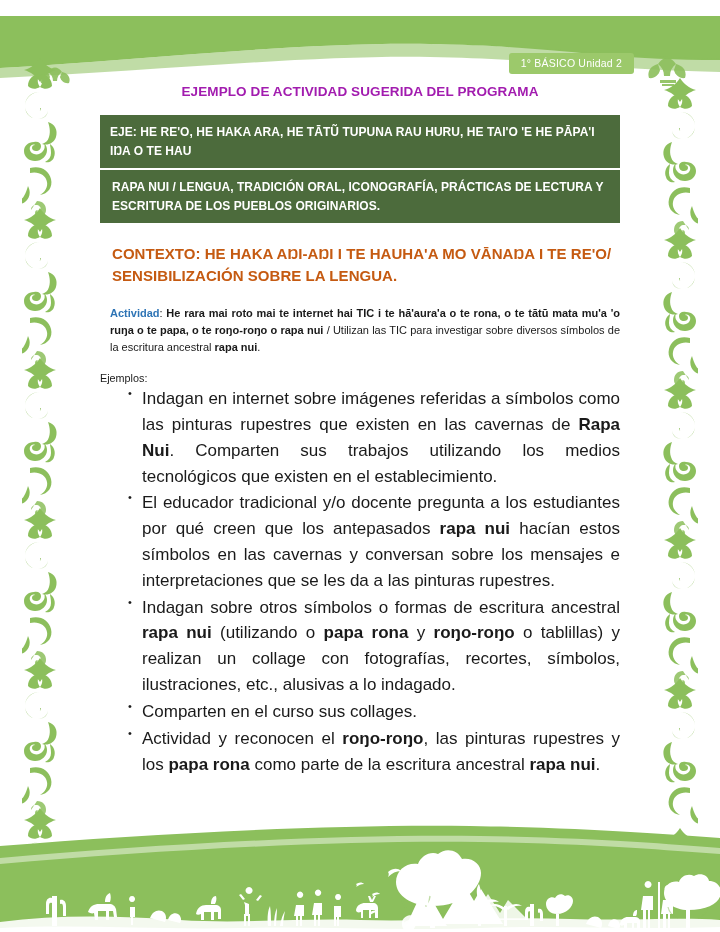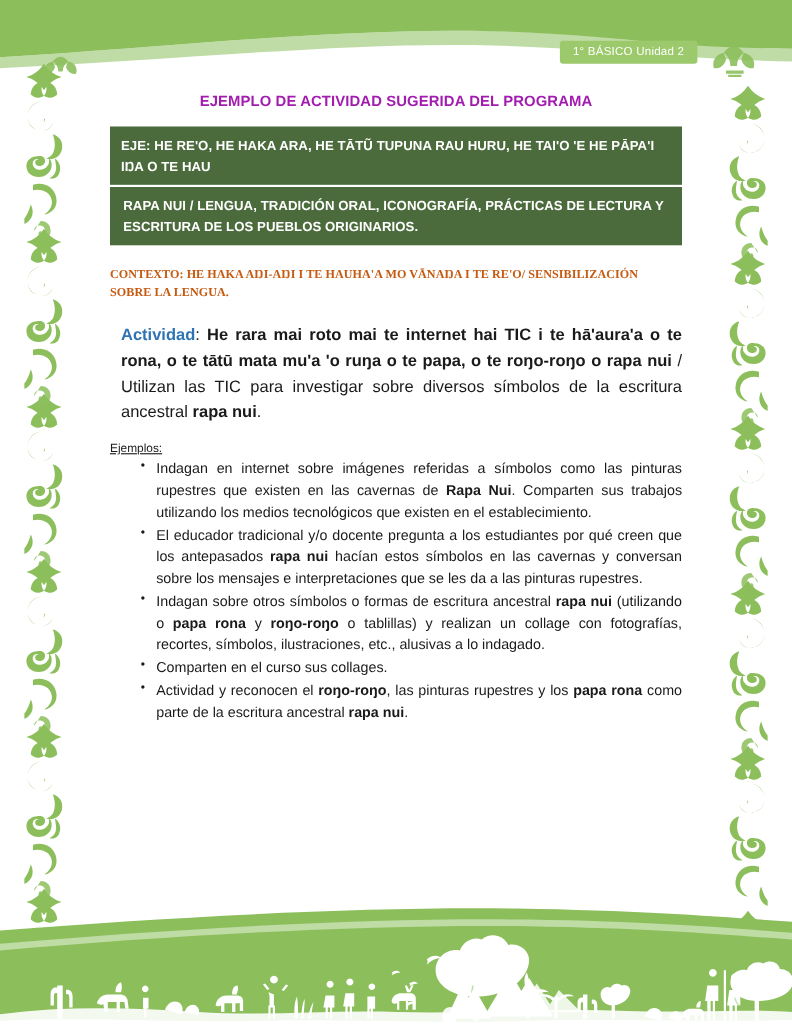--- a/index.html
+++ b/index.html
@@ -14,21 +14,21 @@
     position: relative;
     width: 720px;
     height: 932px;
     overflow: hidden;
     background: #ffffff;
   }
 
   
   .top-banner {
     position: absolute;
-    left: 0; top: 0;
+    left: 0; top: 16px;
     width: 720px; height: 72px;
     overflow: hidden;
     pointer-events: none;
   }
   .top-banner svg { display: block; }
 
   .unit-badge {
     position: absolute;
     right: 86px;
     top: 37px;
@@ -89,54 +89,52 @@
     line-height: 1.55;
     padding: 8px 10px 8px 10px;
     margin: 0 0 2px 0;
     letter-spacing: .05px;
   }
   .eje-block.second { margin-bottom: 0; padding-left: 12px; }
 
   .contexto {
     color: #C55A11;
     font-weight: bold;
-    font-size: 11px;
+    font-size: 15px;
     line-height: 1.45;
-    margin: 20px 0 0 0;
+    margin: 20px 0 0 12px;
     letter-spacing: .05px;
-    font-family: Liberation Serif, serif;
   }
 
   .actividad-para {
     margin: 18px 0 0 10px;
-    font-size: 15px;
+    font-size: 11px;
     line-height: 1.55;
     color: #1a1a1a;
     text-align: justify;
   }
   .actividad-label {
     color: #2E74B5;
   }
   .bold { font-weight: bold; }
 
   .ejemplos-label {
     margin: 16px 0 2px 0;
     font-size: 10.8px;
     color: #1a1a1a;
-    text-decoration: underline;
   }
 
   ul.ejemplos {
     margin: 0;
     padding: 0 0 0 28px;
     list-style: none;
   }
   ul.ejemplos li {
     position: relative;
-    font-size: 13px;
+    font-size: 17px;
     line-height: 1.52;
     color: #1a1a1a;
     text-align: justify;
     margin: 0 0 1px 0;
     padding-left: 14px;
   }
   ul.ejemplos li::before {
     content: "\2022";
     position: absolute;
     left: 0;

